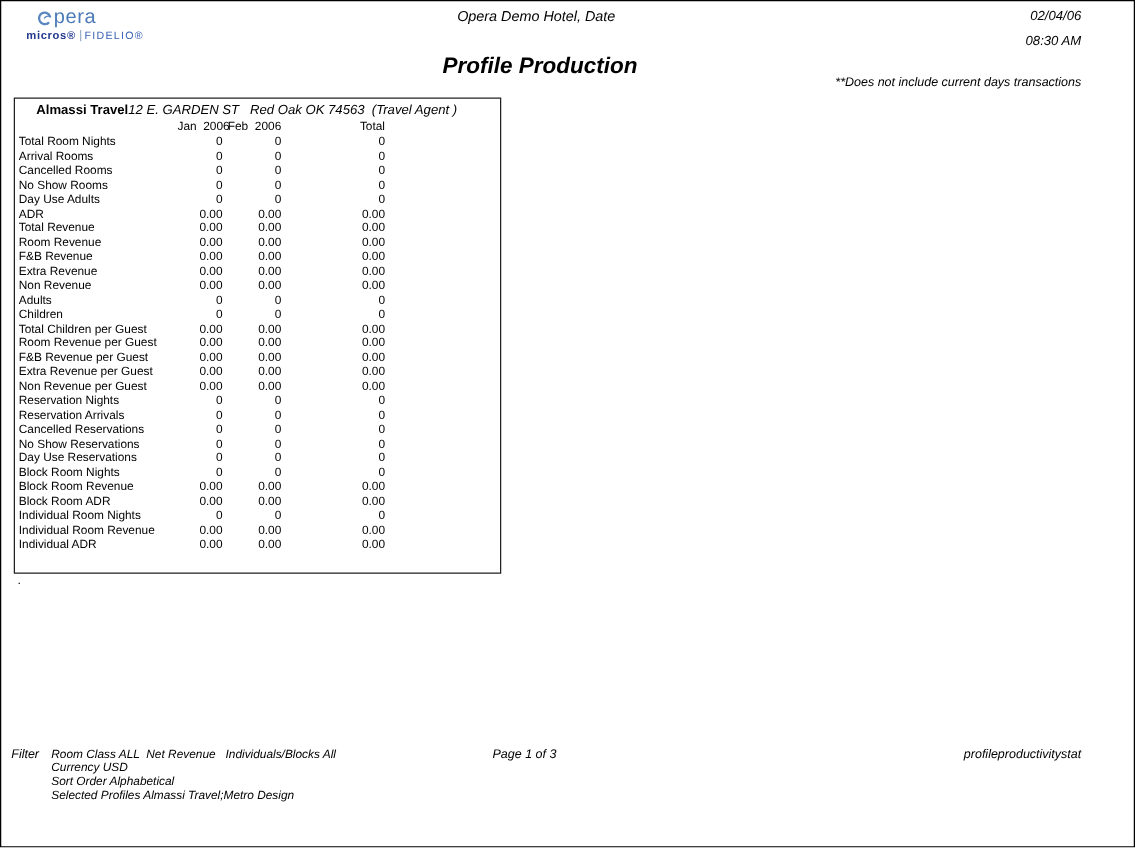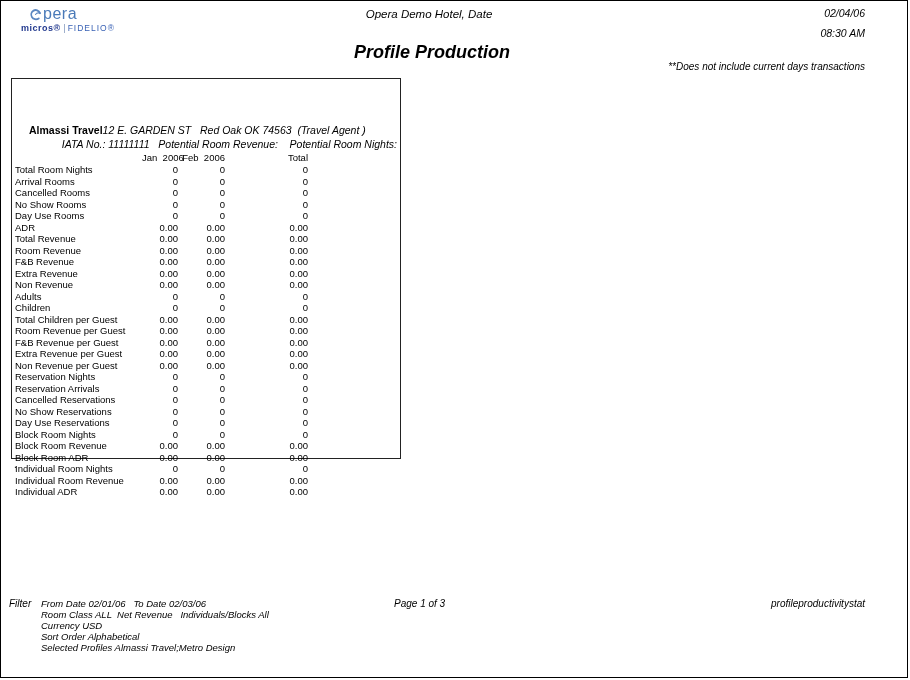--- a/index.html
+++ b/index.html
@@ -34,21 +34,21 @@
   .hdr-date { position:absolute; right:42px; top:6px; font-size:10.5px; font-style:italic; }
   .hdr-time { position:absolute; right:42px; top:26px; font-size:10.5px; font-style:italic; }
   .disclaimer { position:absolute; right:42px; top:60px; font-size:10px; font-style:italic; }
 
   
   .profile-box {
     position:absolute; left:10px; top:77px;
     width:390px; height:381px;
     border:1px solid #222;
   }
-  .profile-title-row { padding:3px 0 0 17px; font-size:10.5px; line-height:13px;margin-top:42px; }
+  .profile-title-row { padding:3px 0 0 17px; font-size:10.5px; line-height:13px; }
   .profile-name { font-weight:bold; }
   .profile-address { font-style:italic; }
   .iata-row {
     text-align:right; padding-right:3px;
     font-size:10.5px; font-style:italic; line-height:14px;
   }
   .grid-row {
     display:grid;
     grid-template-columns:130px 36px 47px 83px 1fr;
     font-size:9.5px; line-height:11.5px; height:11.5px;
@@ -89,21 +89,20 @@
   <div class="hotel-name">Opera Demo Hotel, Date</div>
   <div class="report-title">Profile Production</div>
   <div class="hdr-date">02/04/06</div>
   <div class="hdr-time">08:30 AM</div>
   <div class="disclaimer">**Does not include current days transactions</div>
 
   <div class="profile-box">
     <div class="profile-title-row">
       <span class="profile-name">Almassi Travel</span><span class="profile-address pre">12 E. GARDEN ST   Red Oak OK 74563  (Travel Agent )</span>
     </div>
-    <div class="iata-row pre">IATA No.: 11111111   Potential Room Revenue:    Potential Room Nights:</div>
     <div class="grid-row col-headers">
       <span class="lbl"></span>
       <span class="num pre">Jan  2006</span>
       <span class="num pre">Feb  2006</span>
       <span class="num pre">Total</span>
       <span></span>
     </div>
     <div>
         <div class="grid-row">
       <span class="lbl">Total Room Nights</span>
@@ -127,21 +126,21 @@
       <span></span>
     </div>
         <div class="grid-row">
       <span class="lbl">No Show Rooms</span>
       <span class="num">0</span>
       <span class="num">0</span>
       <span class="num">0</span>
       <span></span>
     </div>
         <div class="grid-row">
-      <span class="lbl">Day Use Rooms</span>
+      <span class="lbl">Day Use Adults</span>
       <span class="num">0</span>
       <span class="num">0</span>
       <span class="num">0</span>
       <span></span>
     </div>
         <div class="grid-row">
       <span class="lbl">ADR</span>
       <span class="num">0.00</span>
       <span class="num">0.00</span>
       <span class="num">0.00</span>
@@ -308,21 +307,20 @@
       <span class="num">0.00</span>
       <span></span>
     </div>
       </div>
   </div>
 
   <div class="after-table-dot">.</div>
 
   <div class="footer-filter-label">Filter</div>
   <div class="footer-lines">
-      <div class="pre">From Date 02/01/06   To Date 02/03/06</div>
       <div class="pre">Room Class ALL  Net Revenue   Individuals/Blocks All</div>
       <div class="pre">Currency USD</div>
       <div class="pre">Sort Order Alphabetical</div>
       <div class="pre">Selected Profiles Almassi Travel;Metro Design</div>
     </div>
   <div class="footer-page">Page 1 of 3</div>
   <div class="footer-reportid">profileproductivitystat</div>
 
 </div>
 

